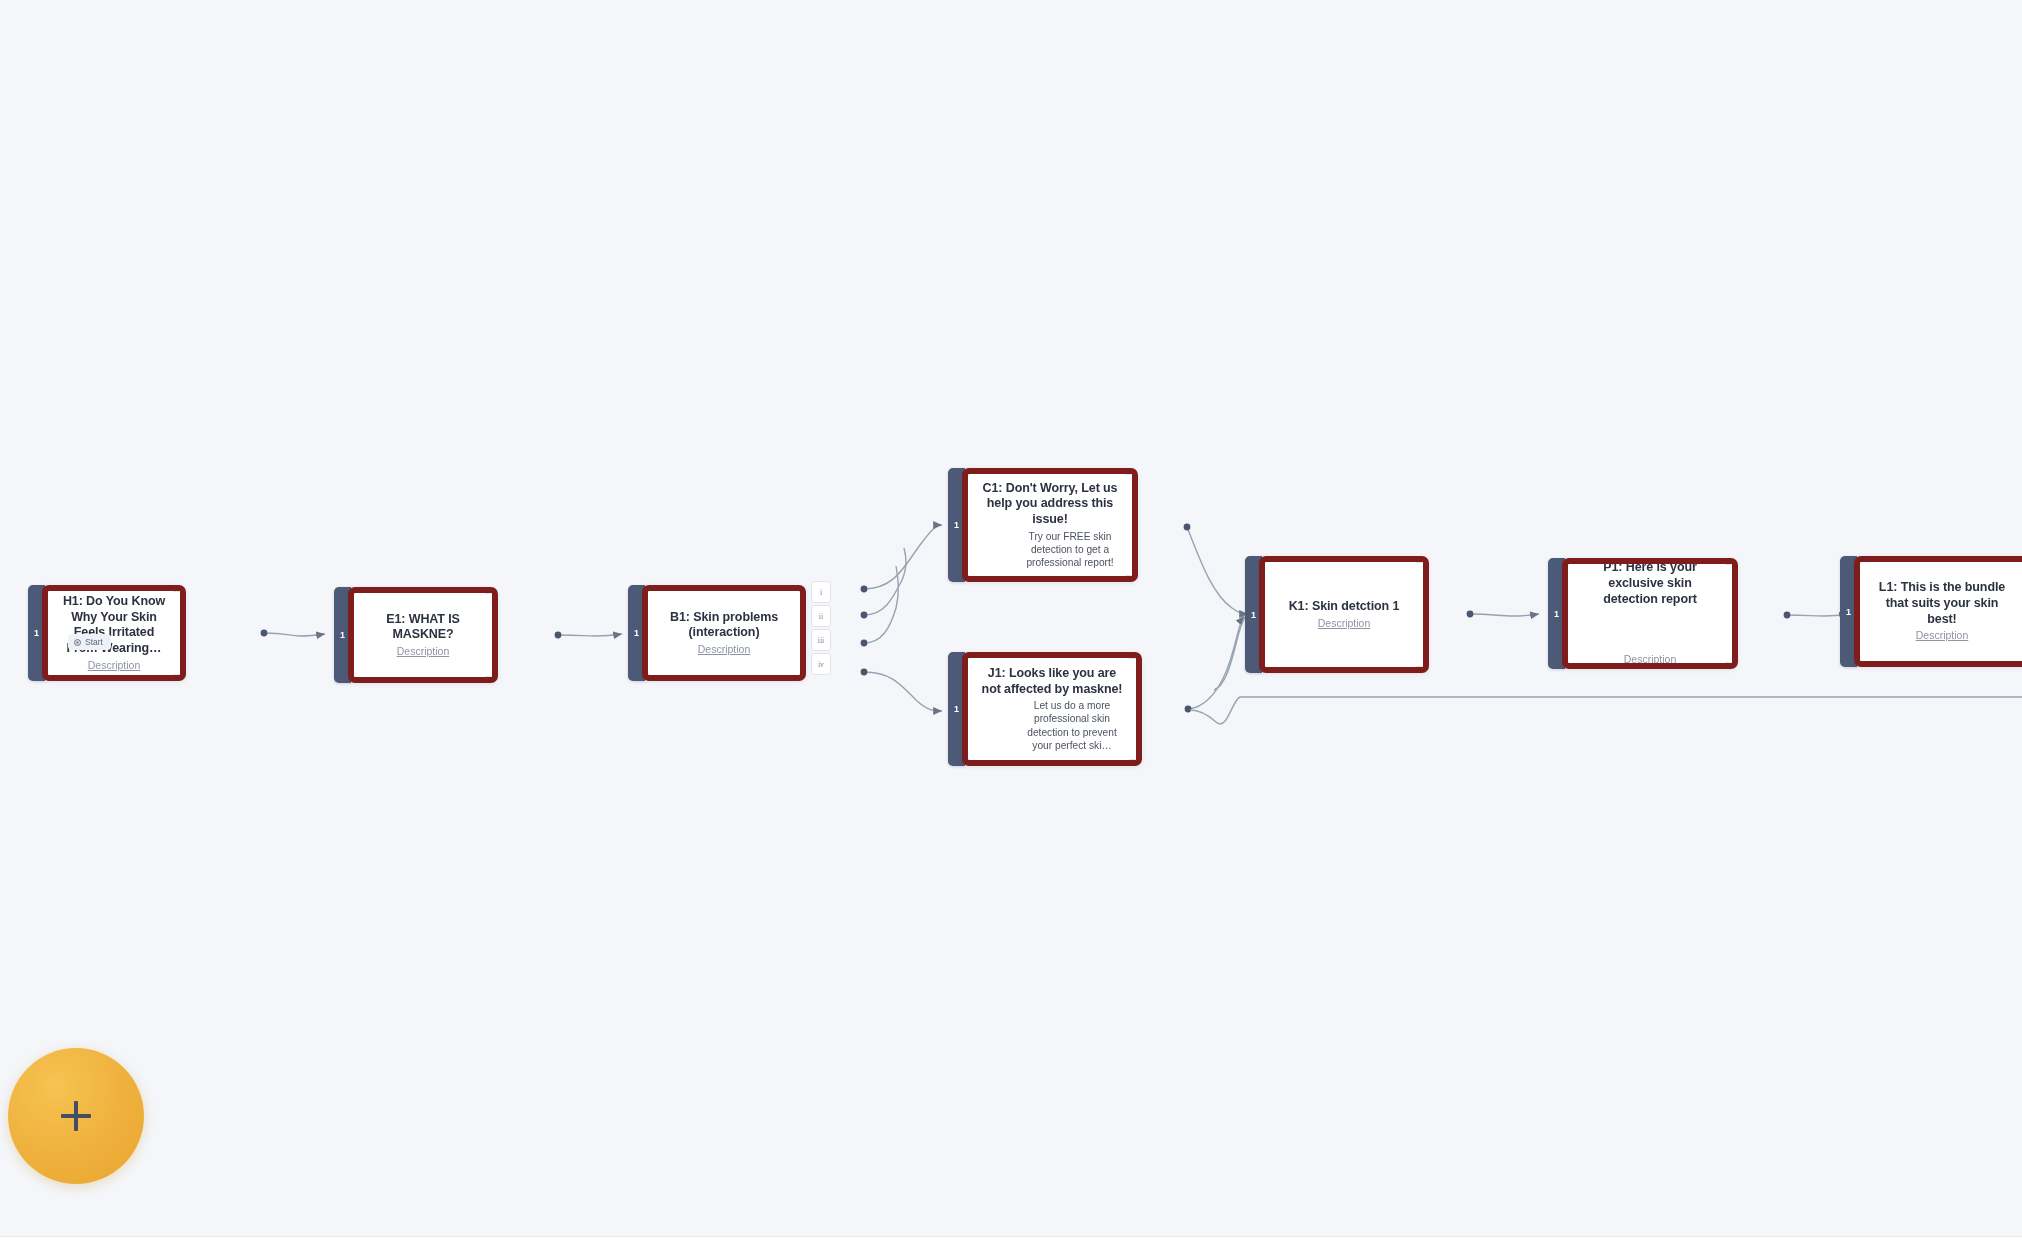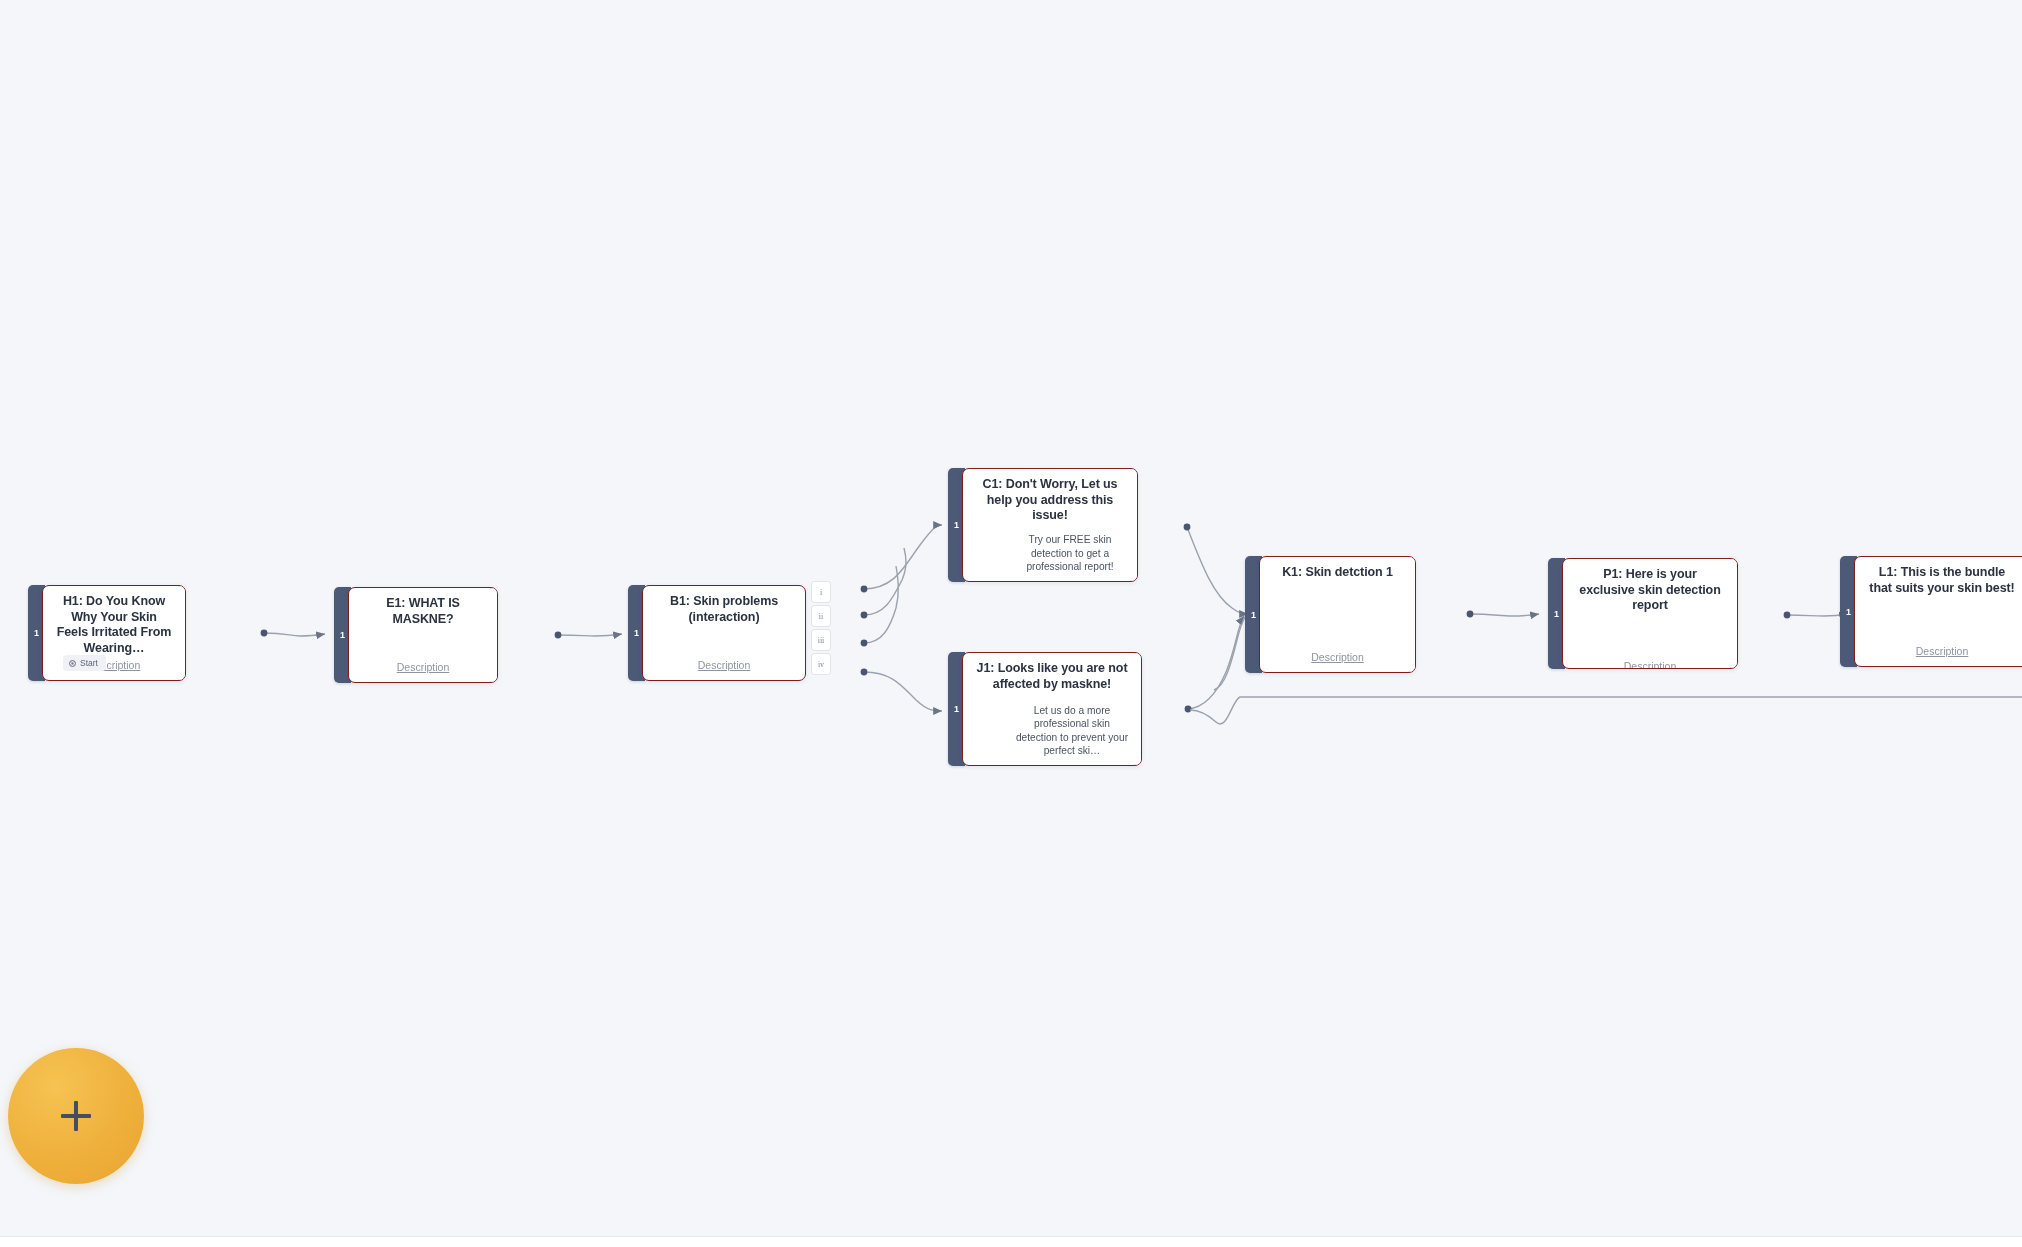--- a/index.html
+++ b/index.html
@@ -53,27 +53,27 @@
     color: #ffffff;
     font-size: 9px;
     font-weight: 700;
     flex: 0 0 17px;
     box-shadow: 0 1px 3px rgba(30,40,60,0.18);
   }
 
   .node-body {
     position: relative;
     background: #ffffff;
-    border: 1px solid #7f1d1d;
+    border: 6px solid #7f1d1d;
     border-radius: 7px;
     margin-left: -3px;
     display: flex;
     flex-direction: column;
     align-items: center;
-    justify-content: space-between;
+    justify-content: center;
     padding: 8px 12px;
     box-shadow: 0 1px 4px rgba(40,50,70,0.10);
     z-index: 3;
     text-align: center;
     overflow: hidden;
   }
 
   .node-title {
     font-size: 12.5px;
     font-weight: 700;
@@ -92,21 +92,21 @@
     font-size: 10.2px;
     color: #4b5361;
     margin-top: 2px;
     line-height: 1.3;
     margin-left: 40px;
   }
 
   .start-badge {
     position: absolute;
     left: 20px;
-    bottom: 9px;
+    bottom: 25px;
     background: #eef1f6;
     border-radius: 4px;
     padding: 3px 8px 3px 6px;
     display: flex;
     align-items: center;
     gap: 4px;
     font-size: 8.5px;
     color: #5d6475;
     font-weight: 400;
   }
@@ -155,21 +155,21 @@
     border-left: 1px solid #e0e4ea;
     background: #fff;
   }
 
   
   #node-h1 .node-body { width: 144px; }
   #node-e1 .node-body { width: 150px; }
   #node-b1 .node-body { width: 164px; }
   #node-c1 .node-body { width: 176px; }
   #node-j1 .node-body { width: 180px; }
-  #node-k1 .node-body { width: 157px; }
+  #node-k1 .node-body { width: 170px; }
   #node-p1 .node-body { width: 176px; gap: 44px; }
   #node-l1 .node-body { width: 176px; }
 
   
   #fab {
     position: absolute;
     left: 8px;
     bottom: 63px;
     width: 136px;
     height: 136px;

